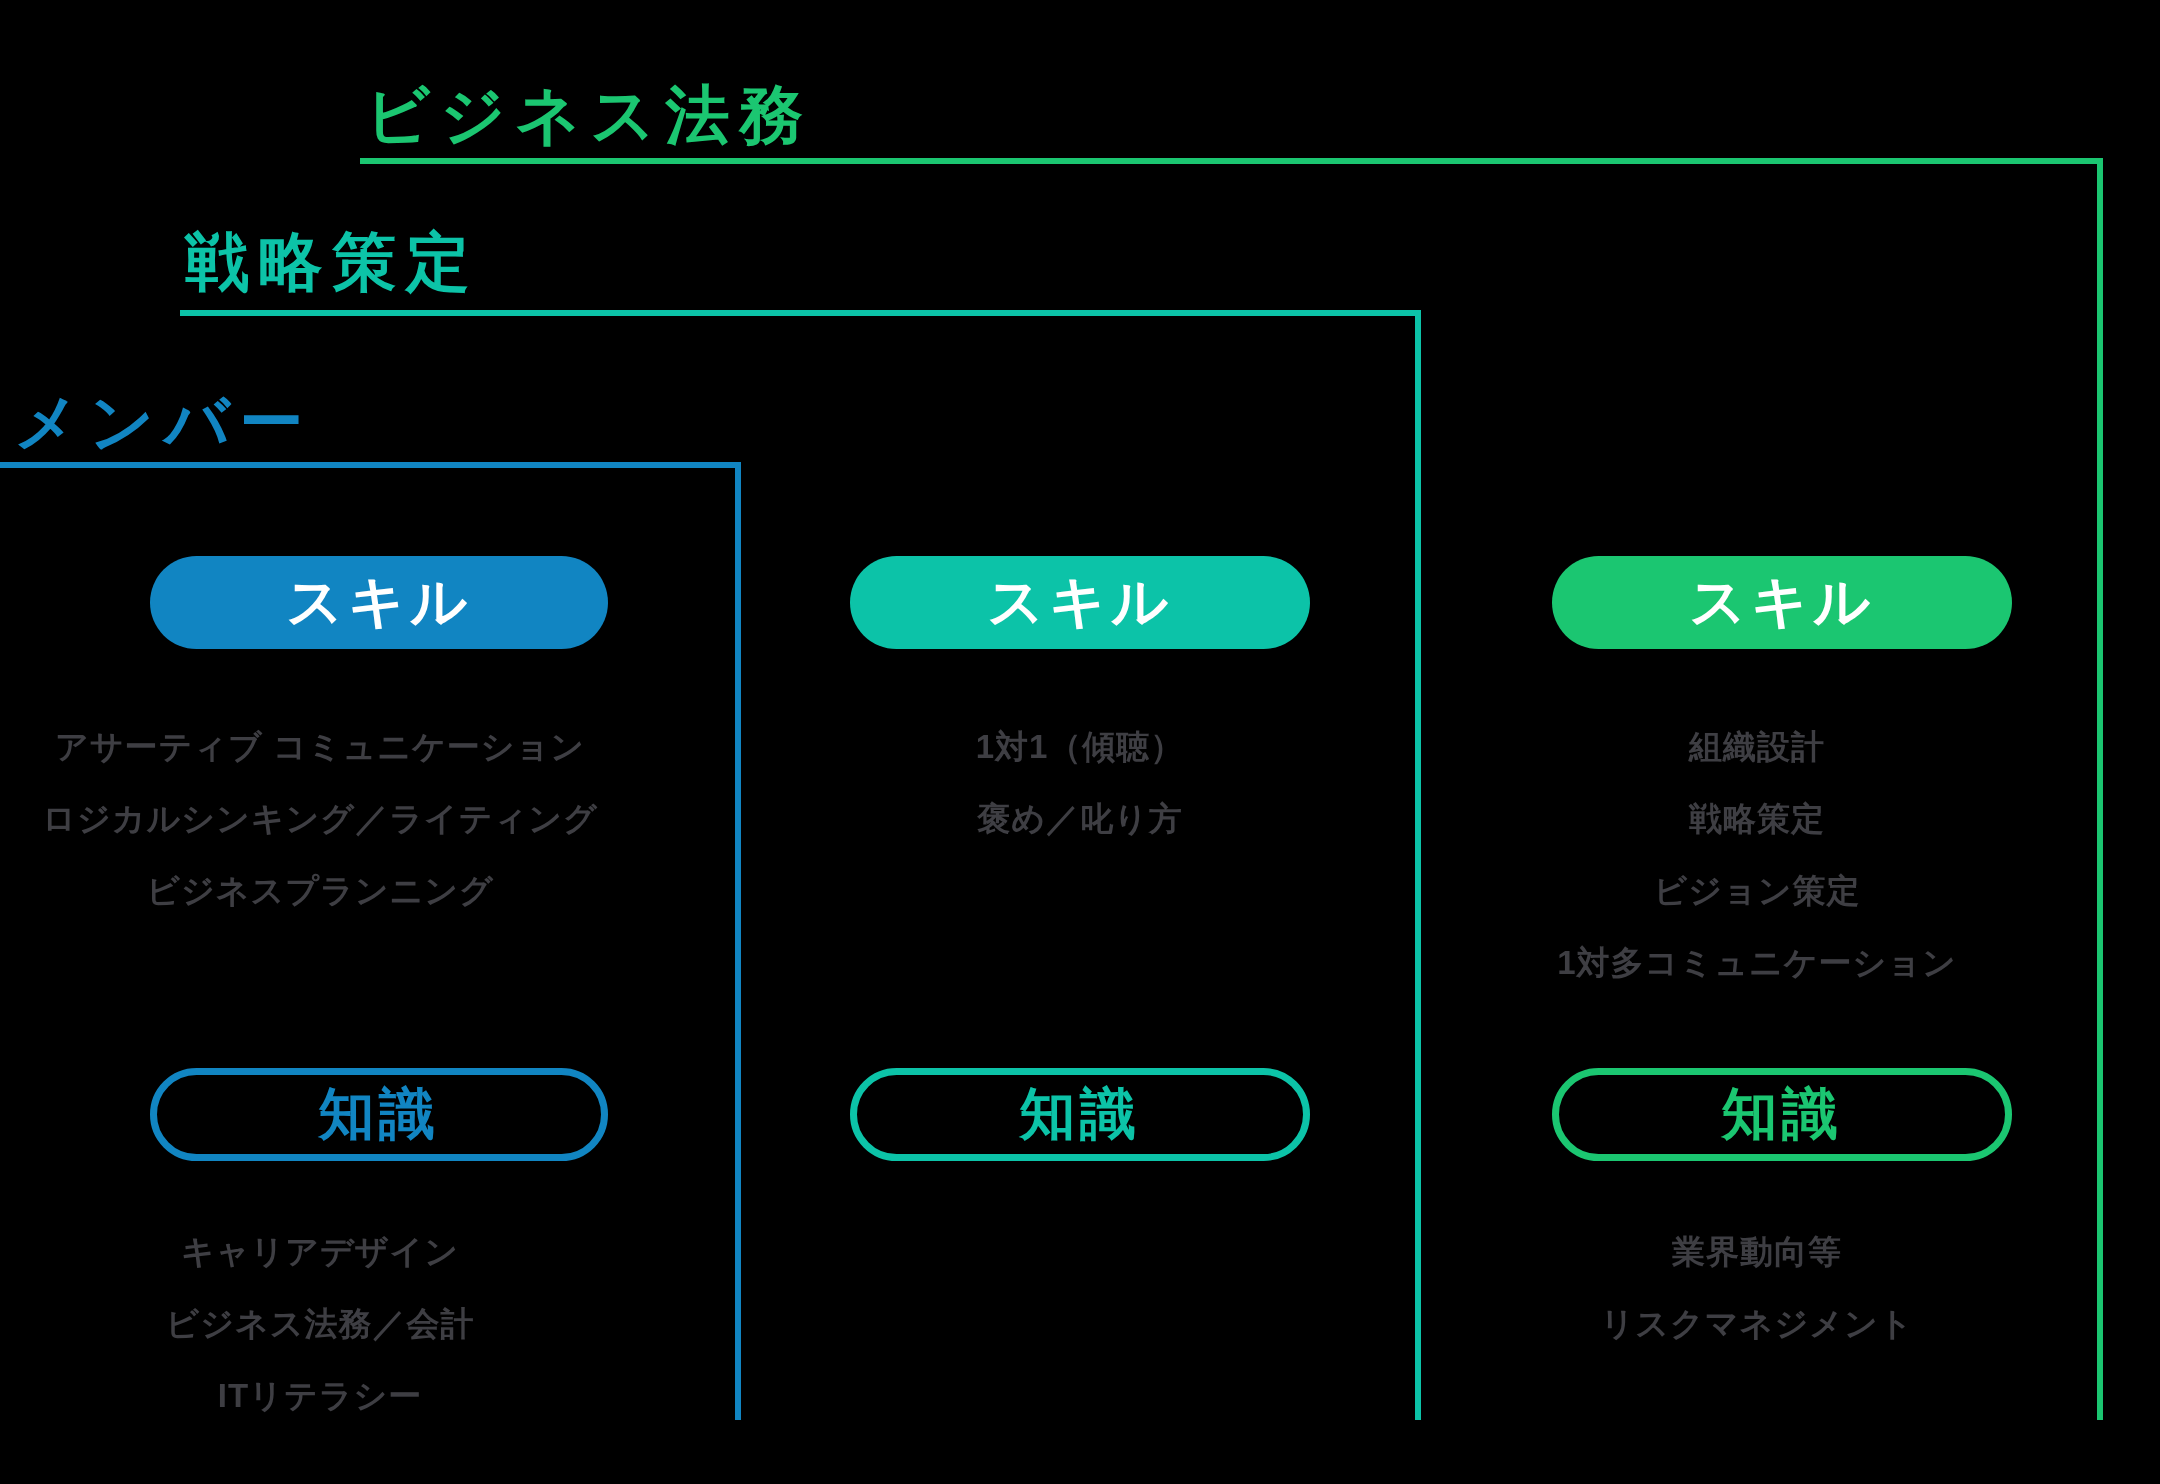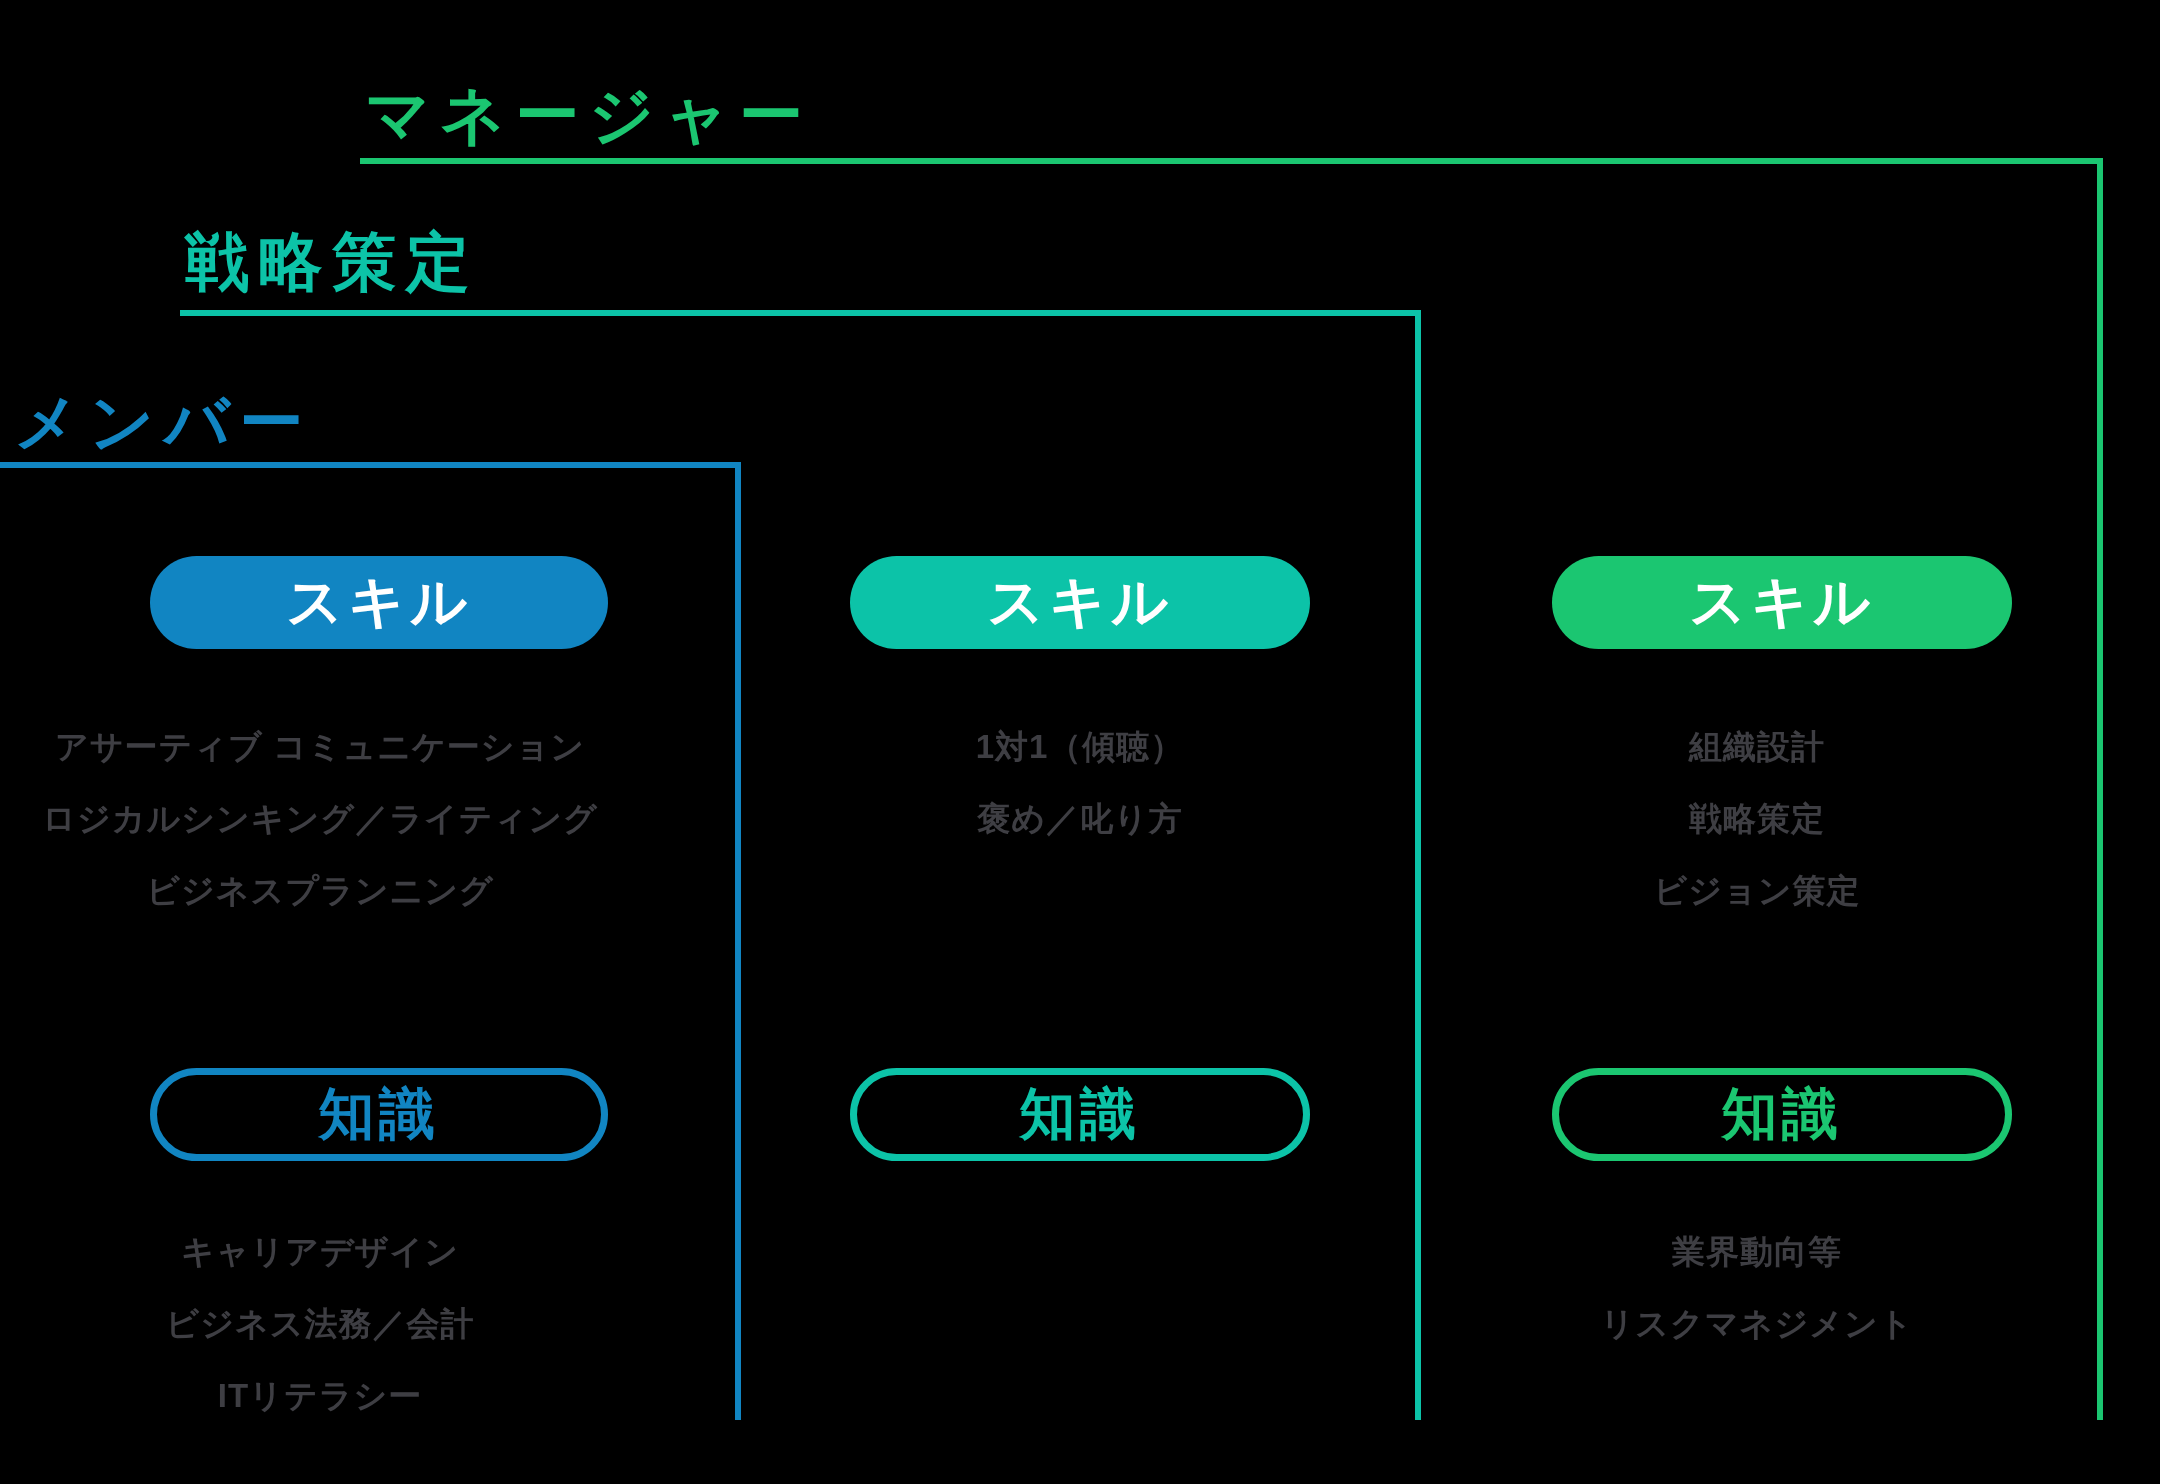--- a/index.html
+++ b/index.html
@@ -97,21 +97,21 @@
   .items-knowledge { top: 1216px; }
   .ix-c1 { left: 0px; }
   .ix-c2 { left: 760px; }
   .ix-c3 { left: 1437px; justify-content: center; }
 </style>
 </head>
 <body>
 
 <div class="canvas">
 
-  <div class="role-title title-manager" style="--accent: #1BC671;">マネージャー</div>
+  <div class="role-title title-manager" style="--accent: #1BC671;">ビジネス法務</div>
   <div class="hline hline-manager" style="--accent: #1BC671;"></div>
   <div class="vline vline-manager" style="--accent: #1BC671;"></div>
 
   <div class="role-title title-leader" style="--accent: #0CC3A8;">戦略策定</div>
   <div class="hline hline-leader" style="--accent: #0CC3A8;"></div>
   <div class="vline vline-leader" style="--accent: #0CC3A8;"></div>
 
   <div class="role-title title-member" style="--accent: #1185C2;">メンバー</div>
   <div class="hline hline-member" style="--accent: #1185C2;"></div>
   <div class="vline vline-member" style="--accent: #1185C2;"></div>
@@ -144,20 +144,21 @@
     <span>知識</span>
   </div>
 
   <div class="pill filled row-skill px-c3" style="--accent: #1BC671;">
     <span>スキル</span>
   </div>
   <div class="items items-skill ix-c3">
     <div class="item">組織設計</div>
     <div class="item">戦略策定</div>
     <div class="item">ビジョン策定</div>
+    <div class="item">1対多コミュニケーション</div>
   </div>
   <div class="pill outlined row-knowledge px-c3" style="--accent: #1BC671;">
     <span>知識</span>
   </div>
   <div class="items items-knowledge ix-c3">
     <div class="item">業界動向等</div>
     <div class="item">リスクマネジメント</div>
   </div>
 
 </div>

